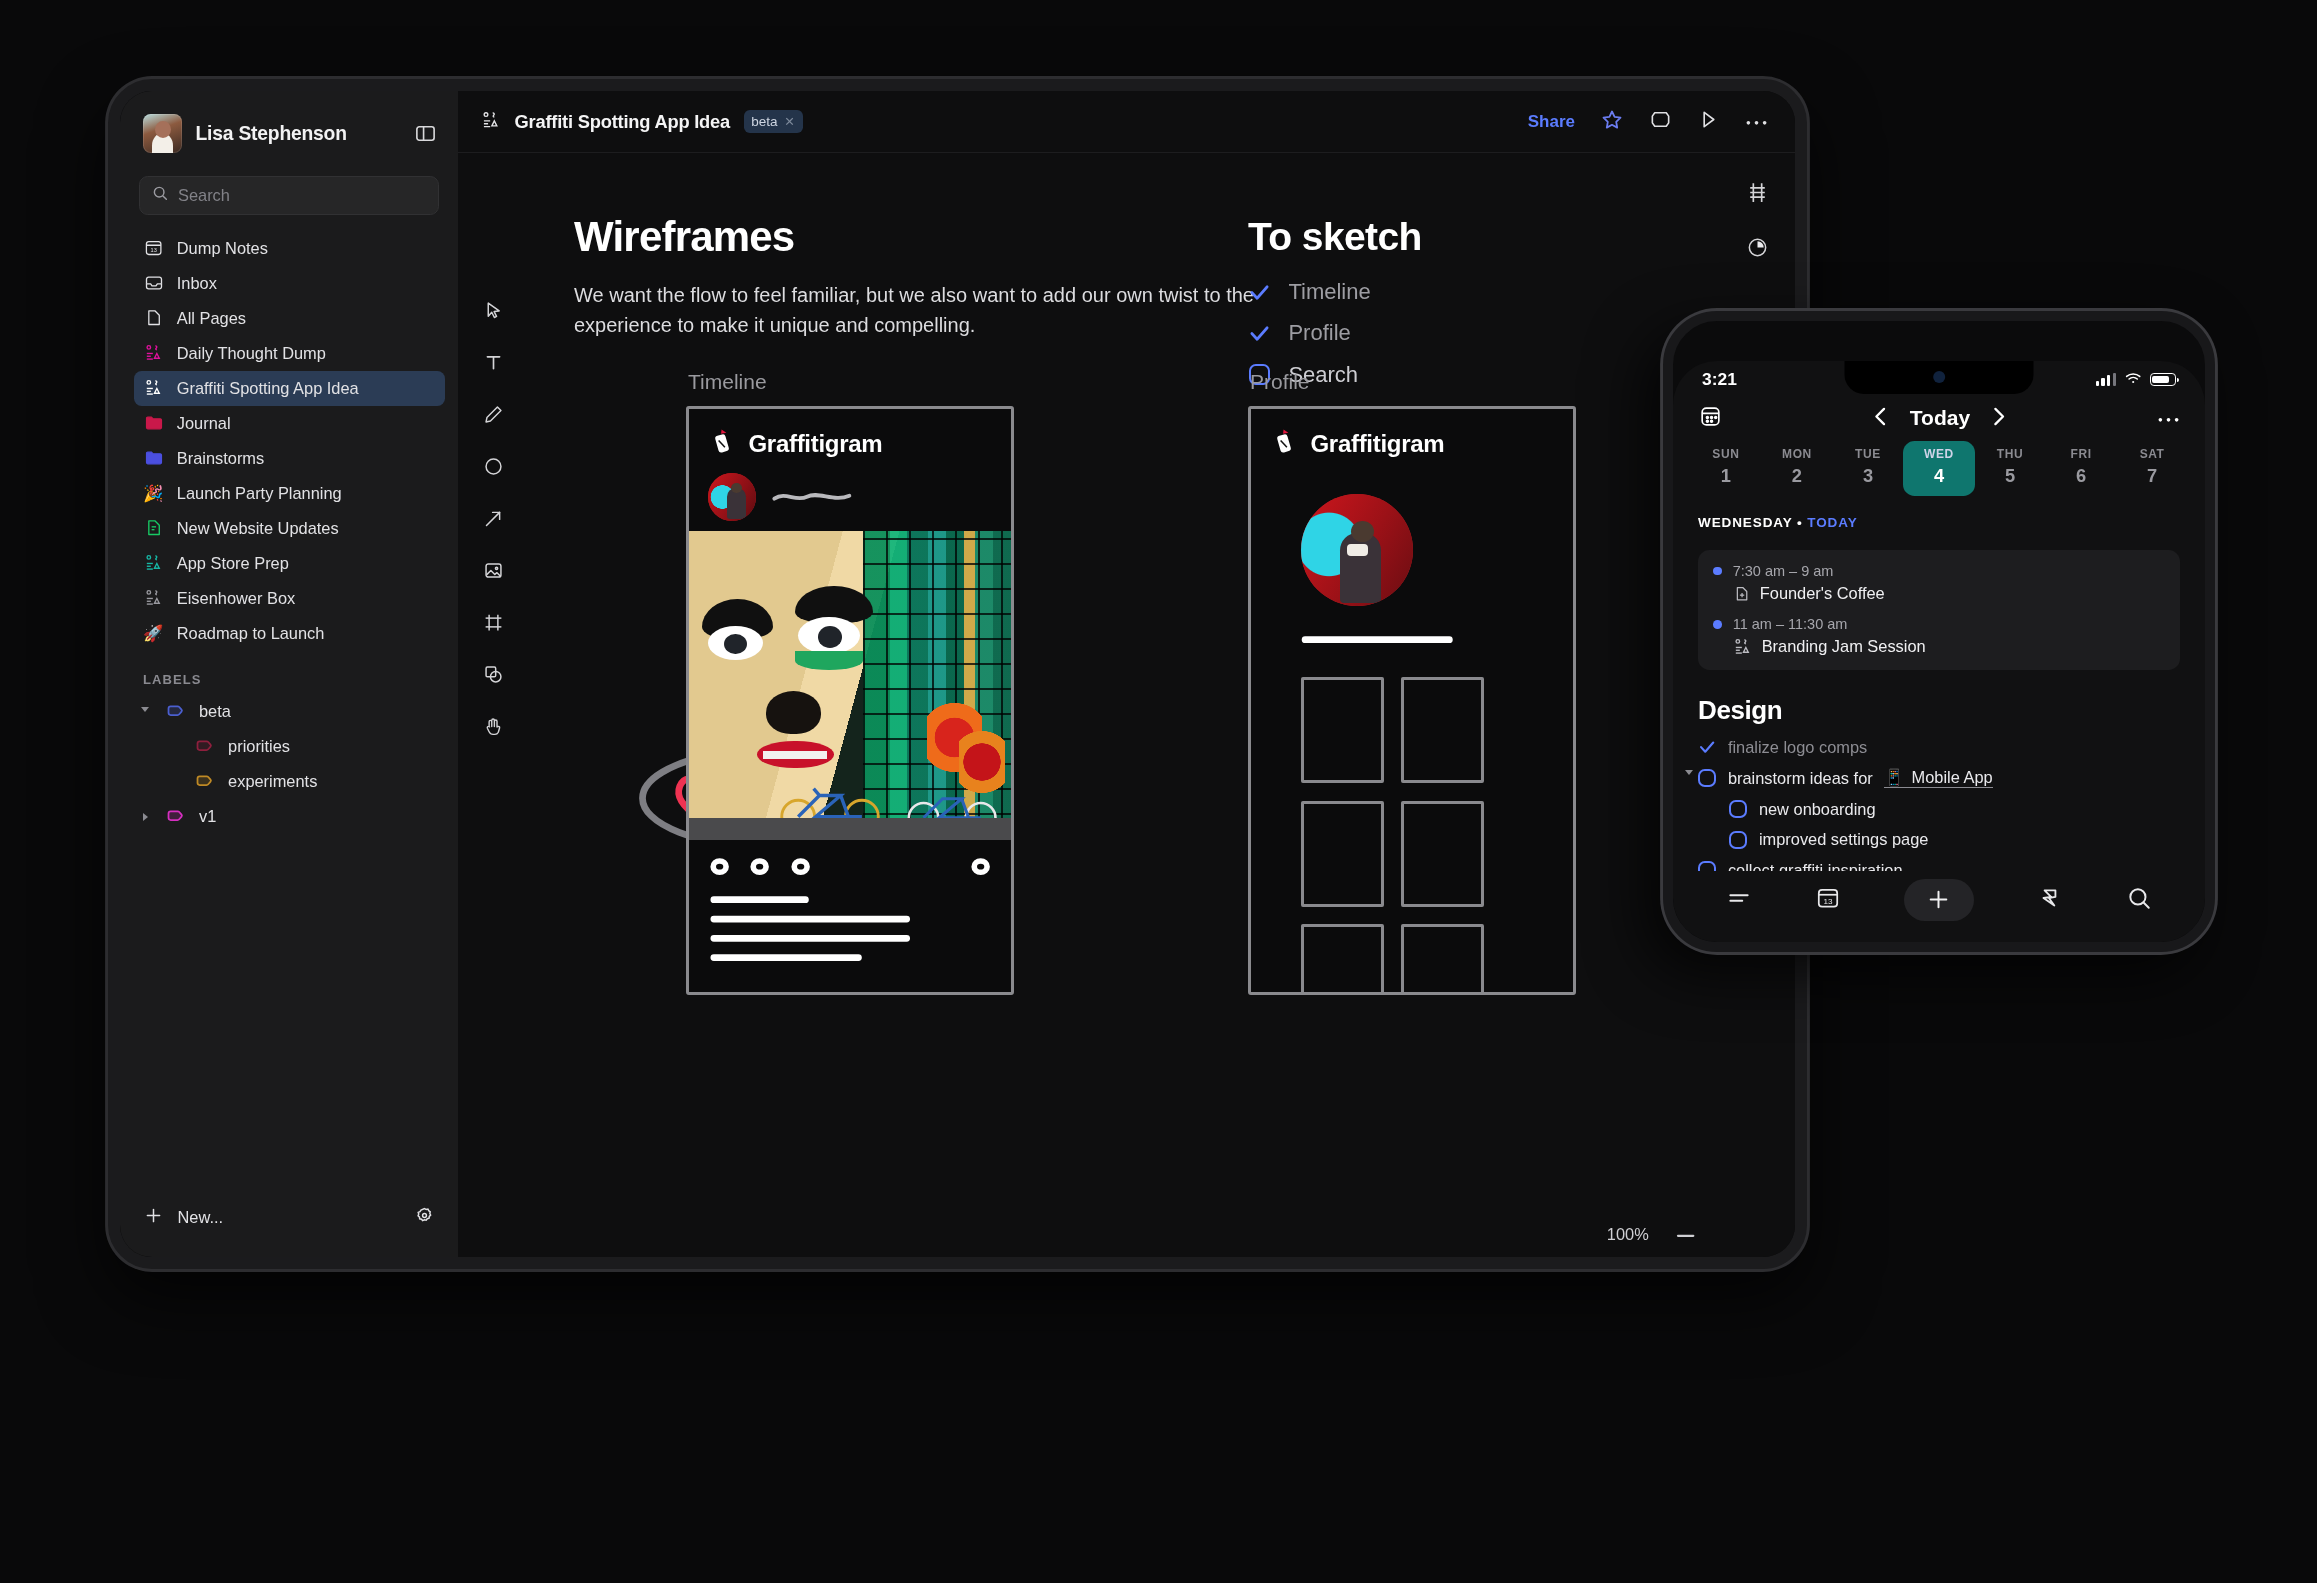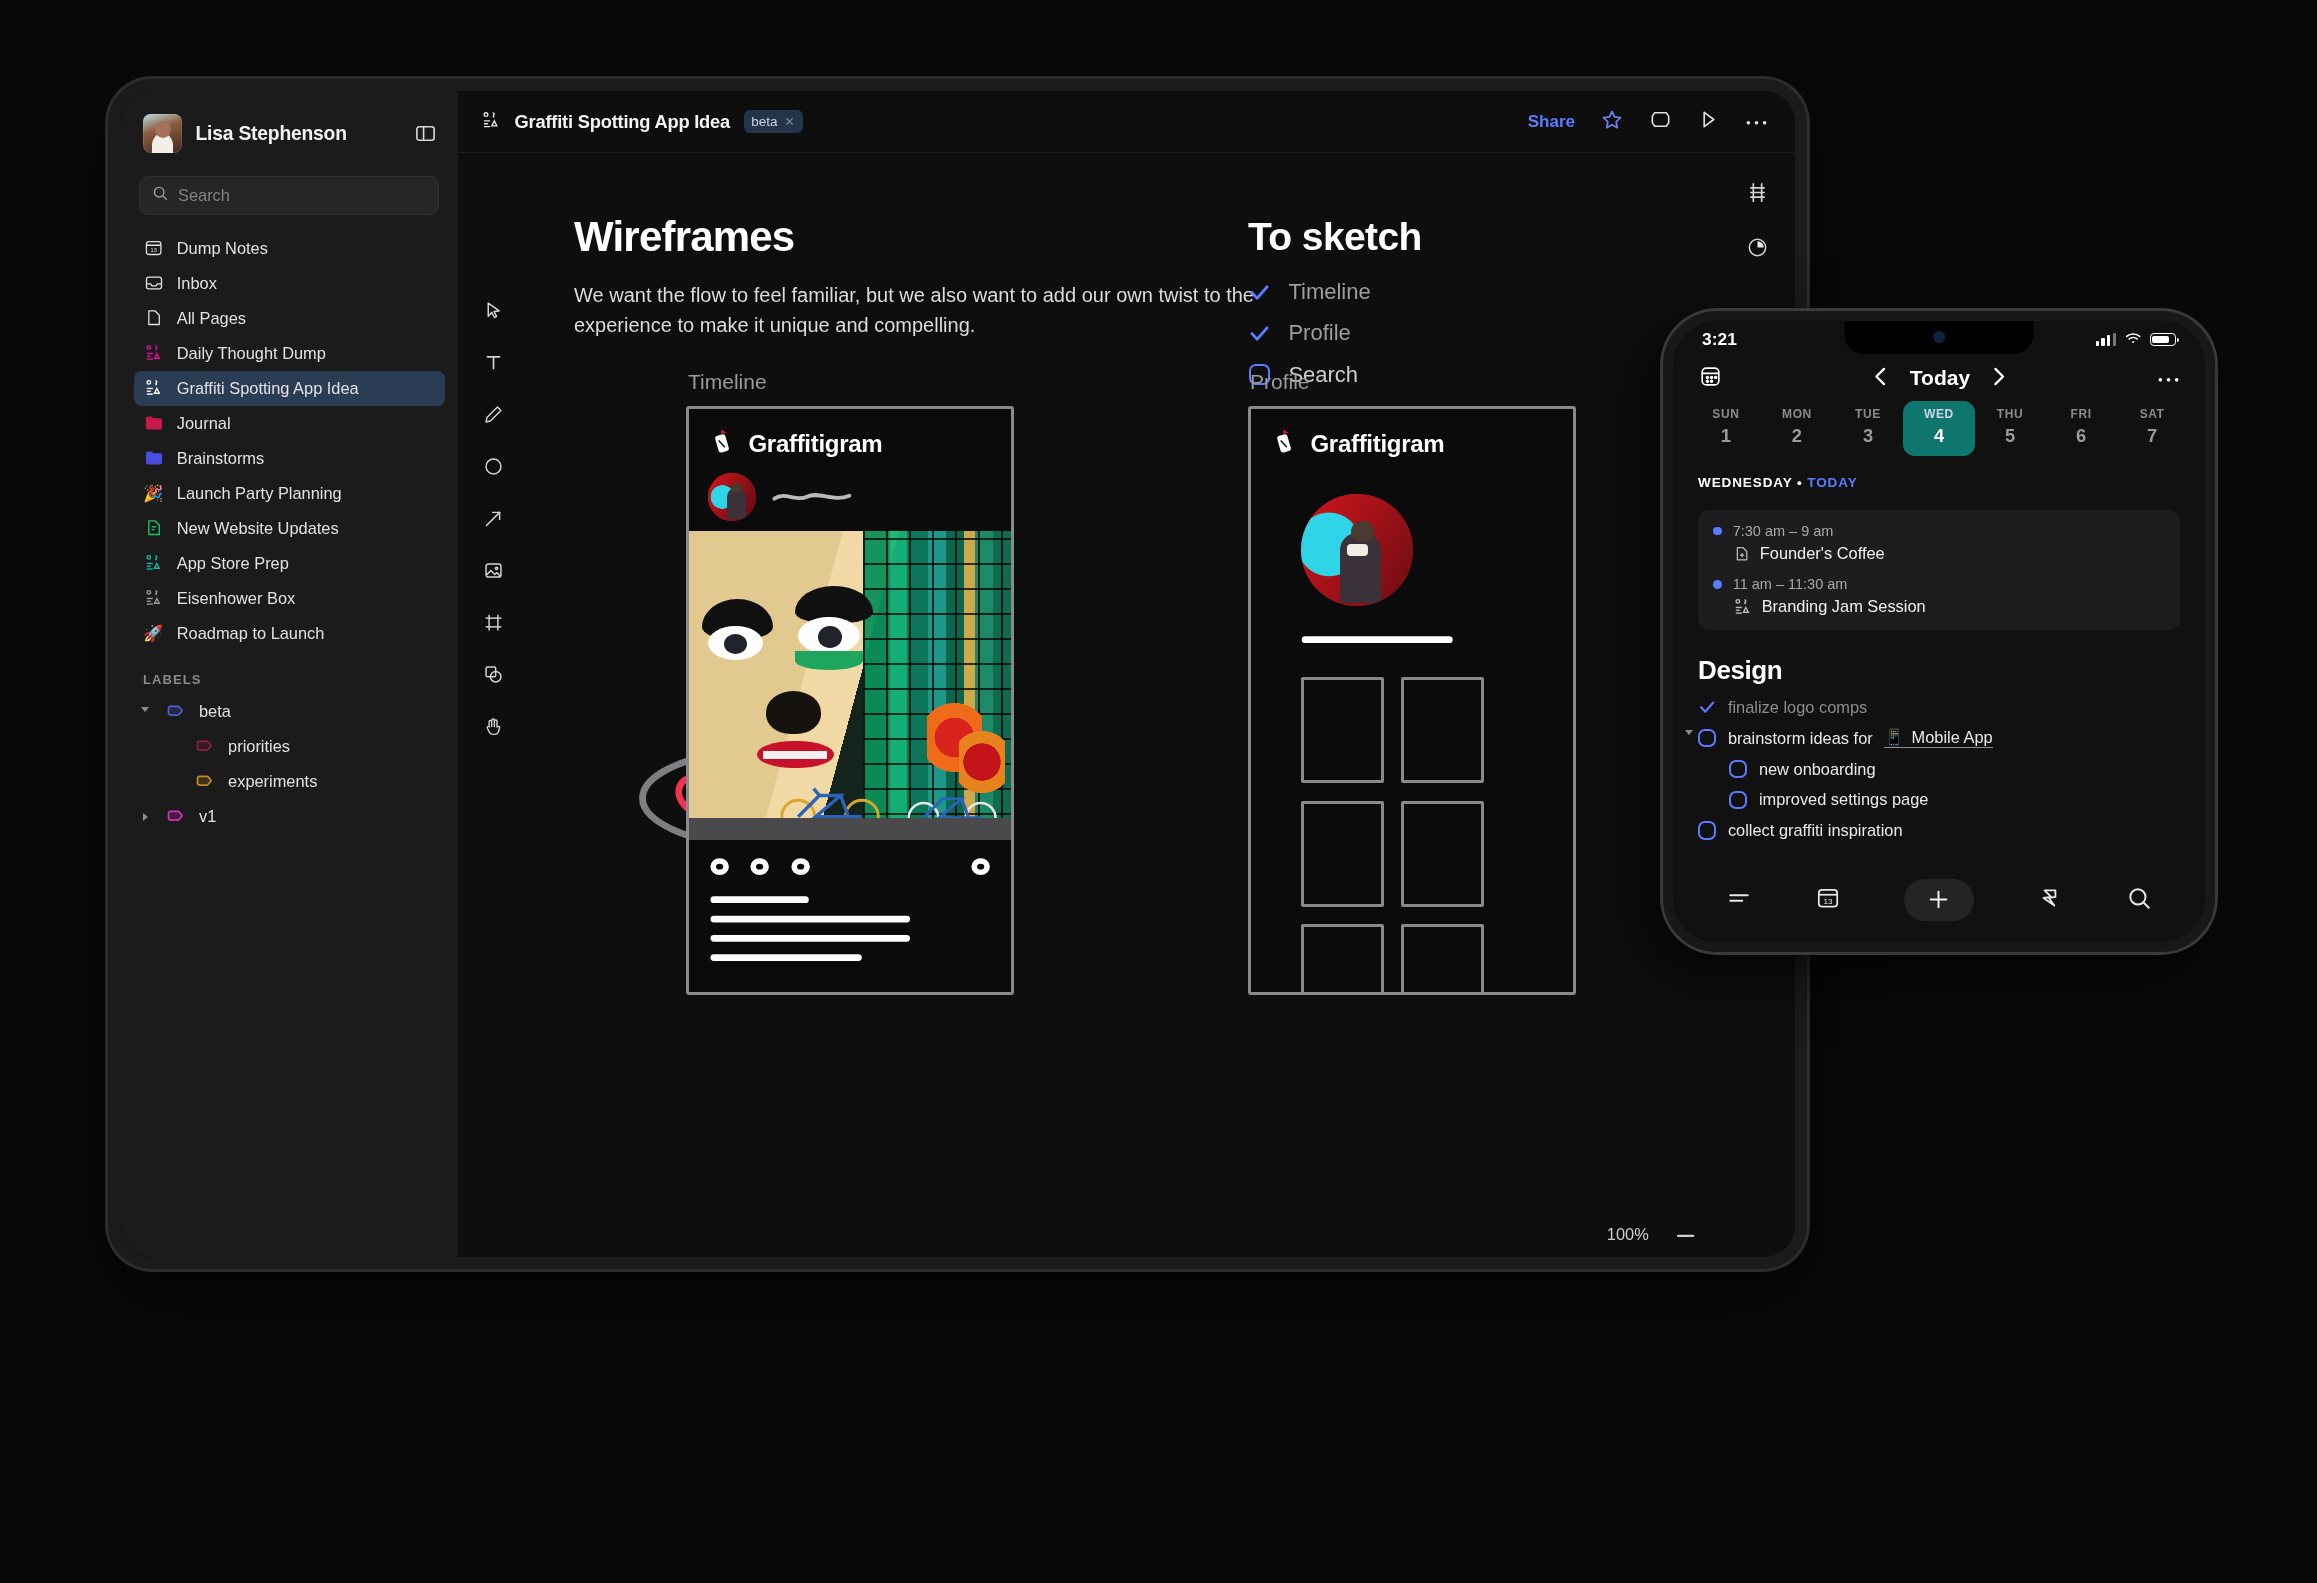--- a/index.html
+++ b/index.html
@@ -152,21 +152,21 @@
   
   .phone {
     position:absolute; left:1663px; top:311px;
     width:552px; height:641px;
     background:#0b0b0c;
     border-radius:54px;
     border:10.6px solid #18181a;
     box-shadow:0 0 0 2.9px #3a3a3e, -17.4px 21px 58px rgba(0,0,0,.75);
     overflow:hidden;
   }
-  .phone-screen { position:absolute; inset:0; background:#111112; border-radius:44px; overflow:hidden; display:flex; flex-direction:column; }
+  .phone-screen { position:absolute; inset:0; background:#111112; border-radius:44px; overflow:hidden; display:flex; flex-direction:column;margin-top:40px; }
   .notch {
     position:absolute; left:50%; transform:translateX(-50%); top:0;
     width:189px; height:33px; background:#000; border-radius:0 0 19.3px 19.3px; z-index:5;
   }
   .notch .cam { position:absolute; left:50%; transform:translateX(-50%); top:9.7px; width:12.6px;height:12.6px;border-radius:50%;background:#10223d; }
   .statusbar { height:37px; display:flex; align-items:center; padding:0 29px; color:#fff; font-size:17.4px; font-weight:bold; position:relative; z-index:6;}
   .statusbar .right { margin-left:auto; display:flex; align-items:center; gap:8.7px; }
   .bars { display:flex; align-items:flex-end; gap:2.4px; height:12.6px; }
   .bars i { width:3.4px; background:#fff; border-radius:1px; display:block; }
   .batt { width:26px;height:12.6px;border:1.5px solid #fff; border-radius:3.9px; position:relative; }
@@ -392,20 +392,35 @@
        <span class="twisty">
                 <span class="tri"></span>
               </span>
        <span class="tag-dot"><svg width="21" height="21" viewBox="0 0 24 24" fill="#d52fc033" stroke="#d52fc0" stroke-width="2" stroke-linejoin="round">
     <path d="M4 8.5A2.5 2.5 0 016.5 6h7.8c.8 0 1.5.3 2 .9l2.6 3c.6.7.6 1.5 0 2.2l-2.6 3c-.5.6-1.2.9-2 .9H6.5A2.5 2.5 0 014 13.5z"></path>
                 </svg></span>
        <span>v1</span>
      </div>
           </div>
 
+        <div class="sb-foot">
+          <span>
+            <svg width="21" height="21" viewBox="0 0 24 24" stroke="currentColor" stroke-width="1.7" stroke-linecap="round">
+              <line x1="12" y1="5" x2="12" y2="19"></line>
+                <line x1="5" y1="12" x2="19" y2="12"></line>
+            </svg>
+          </span>
+          <span>New...</span>
+          <span class="gear">
+            <svg width="21" height="21" viewBox="0 0 24 24" fill="none" stroke="currentColor" stroke-width="1.7">
+              <path d="M12 4.2l1.9.9 2-.5.9 1.9 1.7 1.2-.4 2 .9 1.9-1.5 1.4-.3 2.1-2 .6-1.3 1.7-2-.4-2 .8-1.3-1.6-2.1-.4-.2-2-1.6-1.4.7-2-.6-2 2-.8 1.2-1.7z"></path>
+              <circle cx="12" cy="12" r="2.2"></circle>
+            </svg>
+          </span>
+        </div>
       </div>
 
       <div class="canvas-col">
 
         <div class="topbar">
           <span>
             <svg width="20" height="20" viewBox="0 0 24 24" fill="none" stroke="#e4e4e7" stroke-width="1.6">
               <circle cx="6" cy="5.5" r="2.2"></circle>
                 <path d="M14 3.5c2 0 2.4 1.6 1.4 2.6s-1.4 2 .6 2.4"></path>
               <line x1="3.5" y1="13" x2="11" y2="13"></line>

